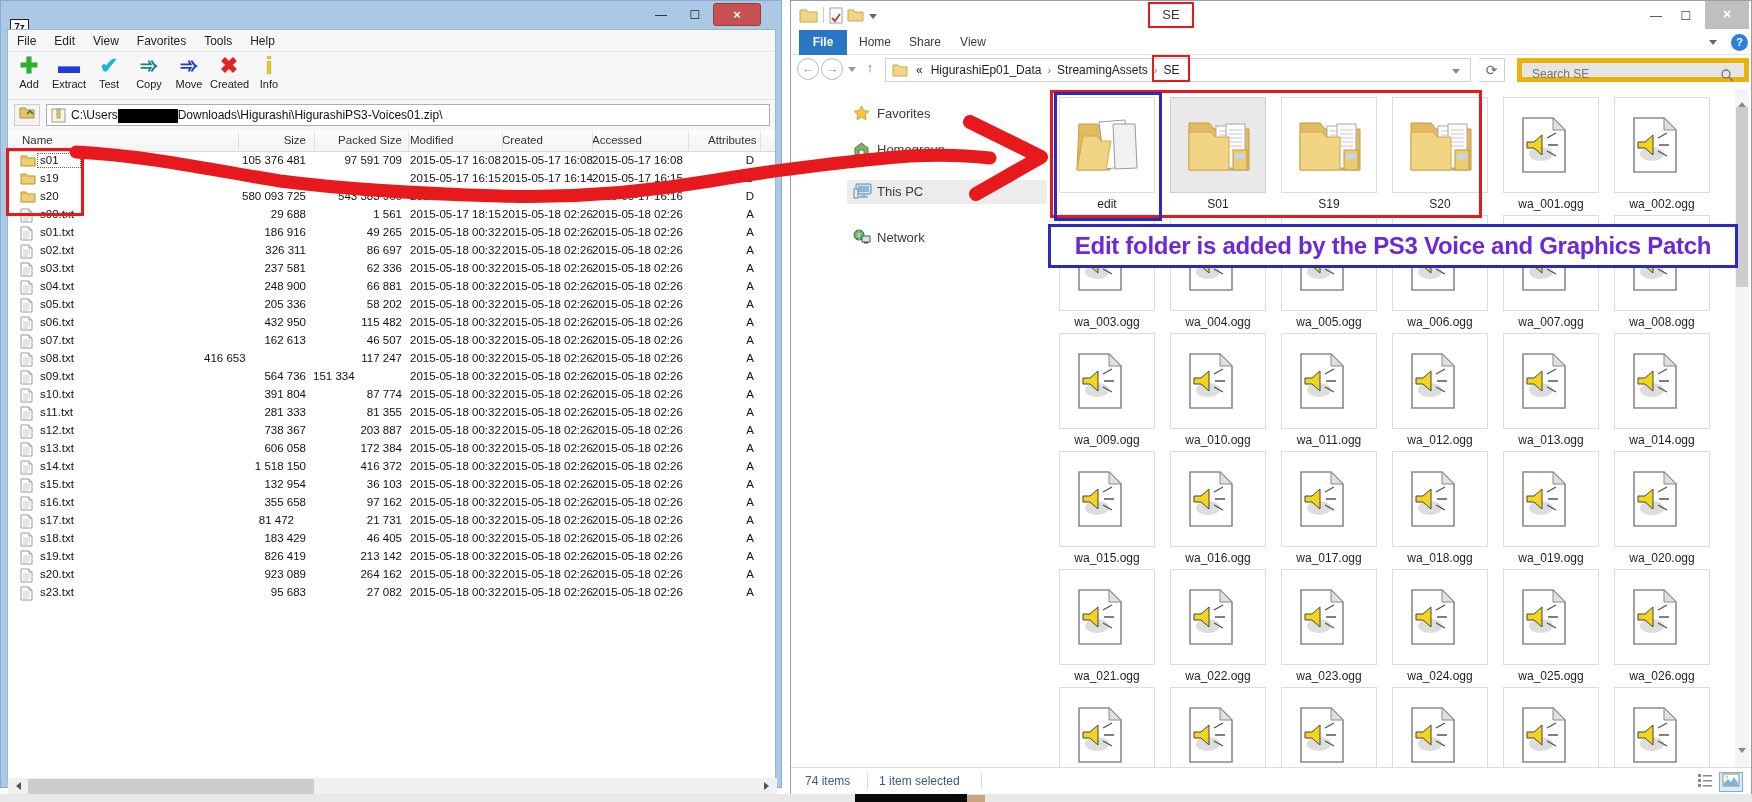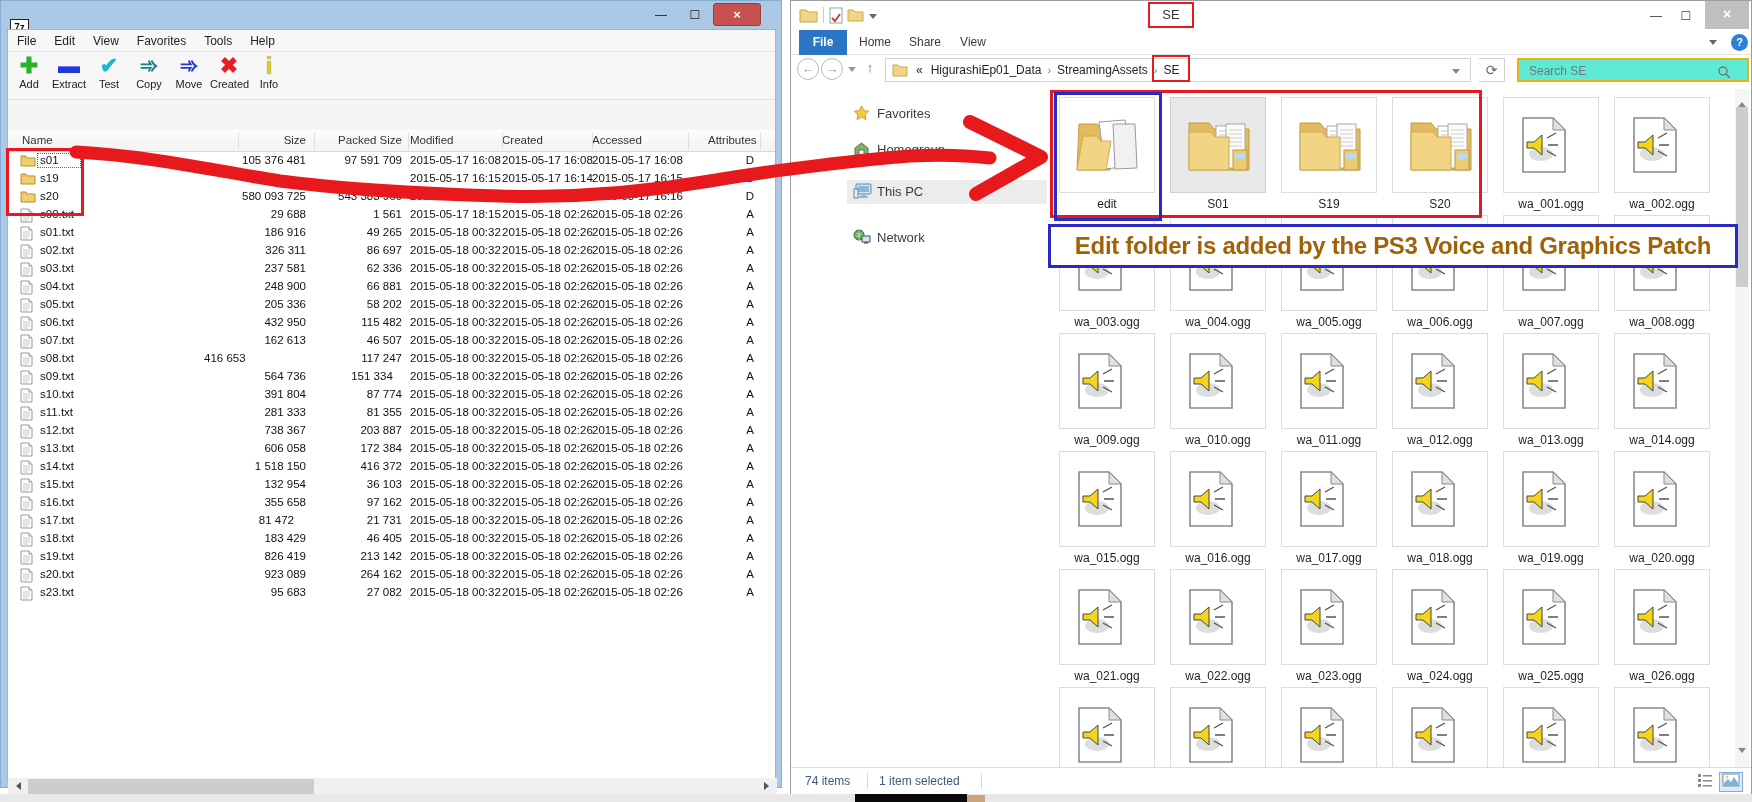--- a/index.html
+++ b/index.html
@@ -49,21 +49,21 @@
 .ex-tab{position:absolute;top:0;height:25px;font-size:12px;text-align:center;line-height:25px;color:#3b3b3b}
 .ex-tab.active{background:#2a76c5;color:#fff;font-weight:bold}
 #ex-help{left:940px;top:4px;width:17px;height:17px;border-radius:50%;background:#2f7fd6;color:#fff;font:bold 11px/17px "Liberation Sans",sans-serif;text-align:center}
 #ex-addrrow{left:0;top:54px;width:100%;height:30px;background:#fff}
 .navcirc{position:absolute;top:3px;width:22px;height:22px;border:1px solid #b9b9b9;border-radius:50%;color:#9a9a9a;font-size:13px;line-height:20px;text-align:center}
 #ex-upbtn{left:70px;top:5px;width:18px;height:18px;color:#555;font-size:13px;text-align:center}
 #ex-addrbox{left:94px;top:3px;width:586px;height:24px;border:1px solid #d2d2d2;background:#fff;font-size:12px;color:#222}
 .crumb{float:left;line-height:22px;padding:0 4px}
 .crumb-sep{float:left;line-height:22px;color:#777;padding:0 2px;font-size:11px}
 #ex-refresh{left:688px;top:3px;width:26px;height:24px;border:1px solid #d2d2d2;border-left:none;color:#666;text-align:center;line-height:22px;font-size:14px}
-#ex-search{left:726px;top:3px;width:232px;height:24px;border:2px solid #eab308;background:#5eead4;font-size:12px;color:#767676;line-height:22px;padding-left:10px}
+#ex-search{left:726px;top:3px;width:232px;height:24px;border:5px solid #eab308;background:#e5e5e5;font-size:12px;color:#767676;line-height:22px;padding-left:10px}
 #ex-body{left:0;top:84px;width:960px;height:682px;background:#fff;overflow:hidden}
 .side-item{position:absolute;font-size:13px;color:#3b3b3b}
 .side-hl{background:#ececec}
 .tile{position:absolute;width:96px;height:96px;border:1px solid #dcdcdc;background:#fff}
 .tile.selected{background:#e9e9e9;border-color:#cfcfcf}
 .tile-label{position:absolute;width:108px;text-align:center;font-size:12px;color:#1e1e1e;white-space:nowrap}
 #ex-scroll{left:944px;top:4px;width:14px;height:676px;background:#f4f4f4}
 #ex-scroll .thumb{position:absolute;left:1px;top:18px;width:12px;height:180px;background:#cdcdcd}
 #ex-statusbar{left:0;top:766px;width:960px;height:27px;background:#fff;border-top:1px solid #dcdcdc;font-size:12px;color:#3d5a78}
 .ex-statsep{position:absolute;top:5px;width:1px;height:16px;background:#d8d8d8}
@@ -71,21 +71,21 @@
 .viewbtn.active{border-color:#7ab0e0;background:#dceaf8}
 
 .tri-down{width:0;height:0;border-left:4px solid transparent;border-right:4px solid transparent;border-top:5px solid #666}
 .tri-up{width:0;height:0;border-left:4px solid transparent;border-right:4px solid transparent;border-bottom:5px solid #666}
 .tri-left{width:0;height:0;border-top:4px solid transparent;border-bottom:4px solid transparent;border-right:5px solid #555;display:inline-block}
 .tri-right{width:0;height:0;border-top:4px solid transparent;border-bottom:4px solid transparent;border-left:5px solid #555;display:inline-block}
 
 .redbox{position:absolute;border:3px solid #e8191c;z-index:45}
 .redbox.thin{border-width:2px}
 .bluebox{position:absolute;border:3px solid #2a2ac2;z-index:46}
-#callout{position:absolute;left:1048px;top:224px;width:690px;height:44px;background:#fff;border:3px solid #2a2ac2;z-index:60;text-align:center;font:bold 24px/38px "Liberation Sans",sans-serif;color:#a16207;letter-spacing:-0.3px}
+#callout{position:absolute;left:1048px;top:224px;width:690px;height:44px;background:#fff;border:3px solid #2a2ac2;z-index:60;text-align:center;font:bold 24px/38px "Liberation Sans",sans-serif;color:#6d28d9;letter-spacing:-0.3px}
 #arrow-svg{position:absolute;left:0;top:0;z-index:50;pointer-events:none}
 #bottom-strip{left:0;top:794px;width:1752px;height:8px;background:#e8e8e8}
 #bottom-censor{left:855px;top:794px;width:112px;height:8px;background:#0a0a0a}
 #bottom-censor2{left:967px;top:795px;width:18px;height:7px;background:#c9a57f}
 </style>
 </head>
 <body>
 
 <div id="sz" class="abs">
   <div id="sz-titlebar" class="abs">
@@ -126,20 +126,34 @@
         </div>
         <div class="sz-tool">
           <div class="g" style="color:#e02222">✖</div>
           <div class="l">Created</div>
         </div>
         <div class="sz-tool">
           <div class="g" style="color: rgb(227, 207, 29); font-weight: 900; text-shadow: rgb(85, 85, 85) 0px 0px 1px; font-size: 24px;">i</div>
           <div class="l">Info</div>
         </div>
       </div>
+    <div id="sz-addrrow" class="abs">
+      <div id="sz-folderbtn" class="abs"><svg width="16" height="14" viewBox="0 0 16 14">
+            <path d="M1 3h5l1.5 2H15v8H1z" fill="#e9c268" stroke="#b08f3e"></path>
+            <path d="M8 9l3-3 3 3" stroke="#2f7f2f" fill="none" stroke-width="1.6"></path>
+          </svg></div>
+      <div id="sz-combo" class="abs">
+        <svg class="abs" style="left:4px;top:3px" width="15" height="15" viewBox="0 0 15 15">
+            <rect x="1" y="1" width="13" height="13" fill="#fdf6d8" stroke="#999"></rect>
+            <rect x="6" y="1" width="3" height="9" fill="#e3c96d" stroke="#a98"></rect>
+          </svg>
+        <span>C:\Users</span><span class="censor"></span><span>Downloads\Higurashi\HigurashiPS3-Voices01.zip\</span>
+        <div id="sz-combo-arrow" class="tri-down abs"></div>
+      </div>
+    </div>
     <div id="sz-list" class="abs">
       <div id="sz-header" class="abs">
           <div class="sz-hcell" style="left:14px;width:156px;text-align:left">Name</div>
           <div class="sz-hcell" style="left:196px;width:102px;text-align:right">Size</div>
           <div class="sz-hcell" style="left:302px;width:92px;text-align:right">Packed Size</div>
           <div class="sz-hcell" style="left:402px;width:92px;text-align:left">Modified</div>
           <div class="sz-hcell" style="left:494px;width:88px;text-align:left">Created</div>
           <div class="sz-hcell" style="left:584px;width:92px;text-align:left">Accessed</div>
           <div class="sz-hcell" style="left:700px;width:46px;text-align:right">Attributes</div>
           <div class="sz-hsep" style="left:230px"></div>
@@ -318,21 +332,21 @@
             <div class="sz-cell" style="left:700px;width:46px;text-align:right">A</div>
           </div>
           <div class="sz-row" style="left:0;top:238px">
             <div style="position:absolute;left:12px;top:2px;width:16px;height:14px"><svg width="13" height="15" viewBox="0 0 13 15">
                 <path d="M1 1h8l3 3v10H1z" fill="#fff" stroke="#999"></path>
                 <path d="M9 1v3h3" fill="#eee" stroke="#999"></path>
                 <path d="M3 6h7M3 8h7M3 10h7M3 12h5" stroke="#c9c9c9"></path>
               </svg></div>
             <div class="sz-cell" style="left:32px;width:156px;text-align:left">s09.txt</div>
             <div class="sz-cell" style="left:196px;width:102px;text-align:right">564 736</div>
-            <div class="sz-cell" style="left:318px;width:92px;text-align:center">151 334</div>
+            <div class="sz-cell" style="left:305px;width:92px;text-align:left">151 334</div>
             <div class="sz-cell" style="left:402px;width:92px;text-align:left">2015-05-18 00:32</div>
             <div class="sz-cell" style="left:494px;width:88px;text-align:left">2015-05-18 02:26</div>
             <div class="sz-cell" style="left:584px;width:92px;text-align:left">2015-05-18 02:26</div>
             <div class="sz-cell" style="left:700px;width:46px;text-align:right">A</div>
           </div>
           <div class="sz-row" style="left:0;top:256px">
             <div style="position:absolute;left:12px;top:2px;width:16px;height:14px"><svg width="13" height="15" viewBox="0 0 13 15">
                 <path d="M1 1h8l3 3v10H1z" fill="#fff" stroke="#999"></path>
                 <path d="M9 1v3h3" fill="#eee" stroke="#999"></path>
                 <path d="M3 6h7M3 8h7M3 10h7M3 12h5" stroke="#c9c9c9"></path>

